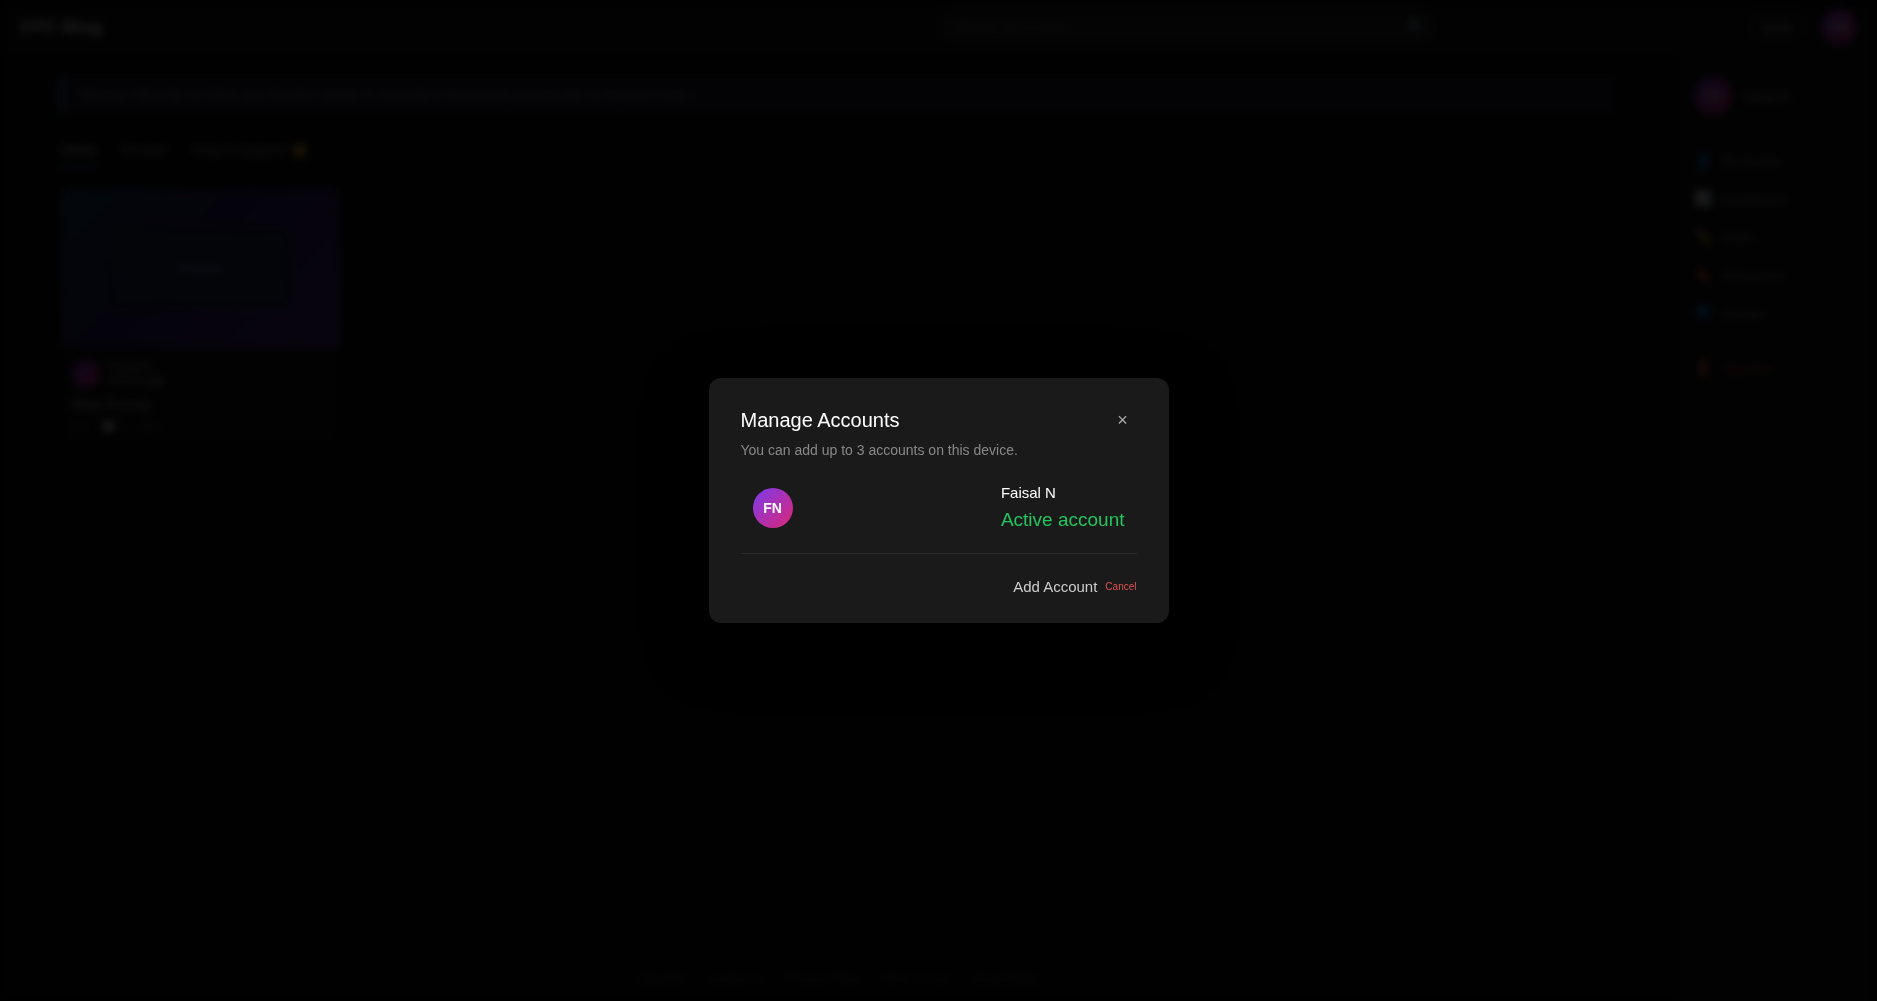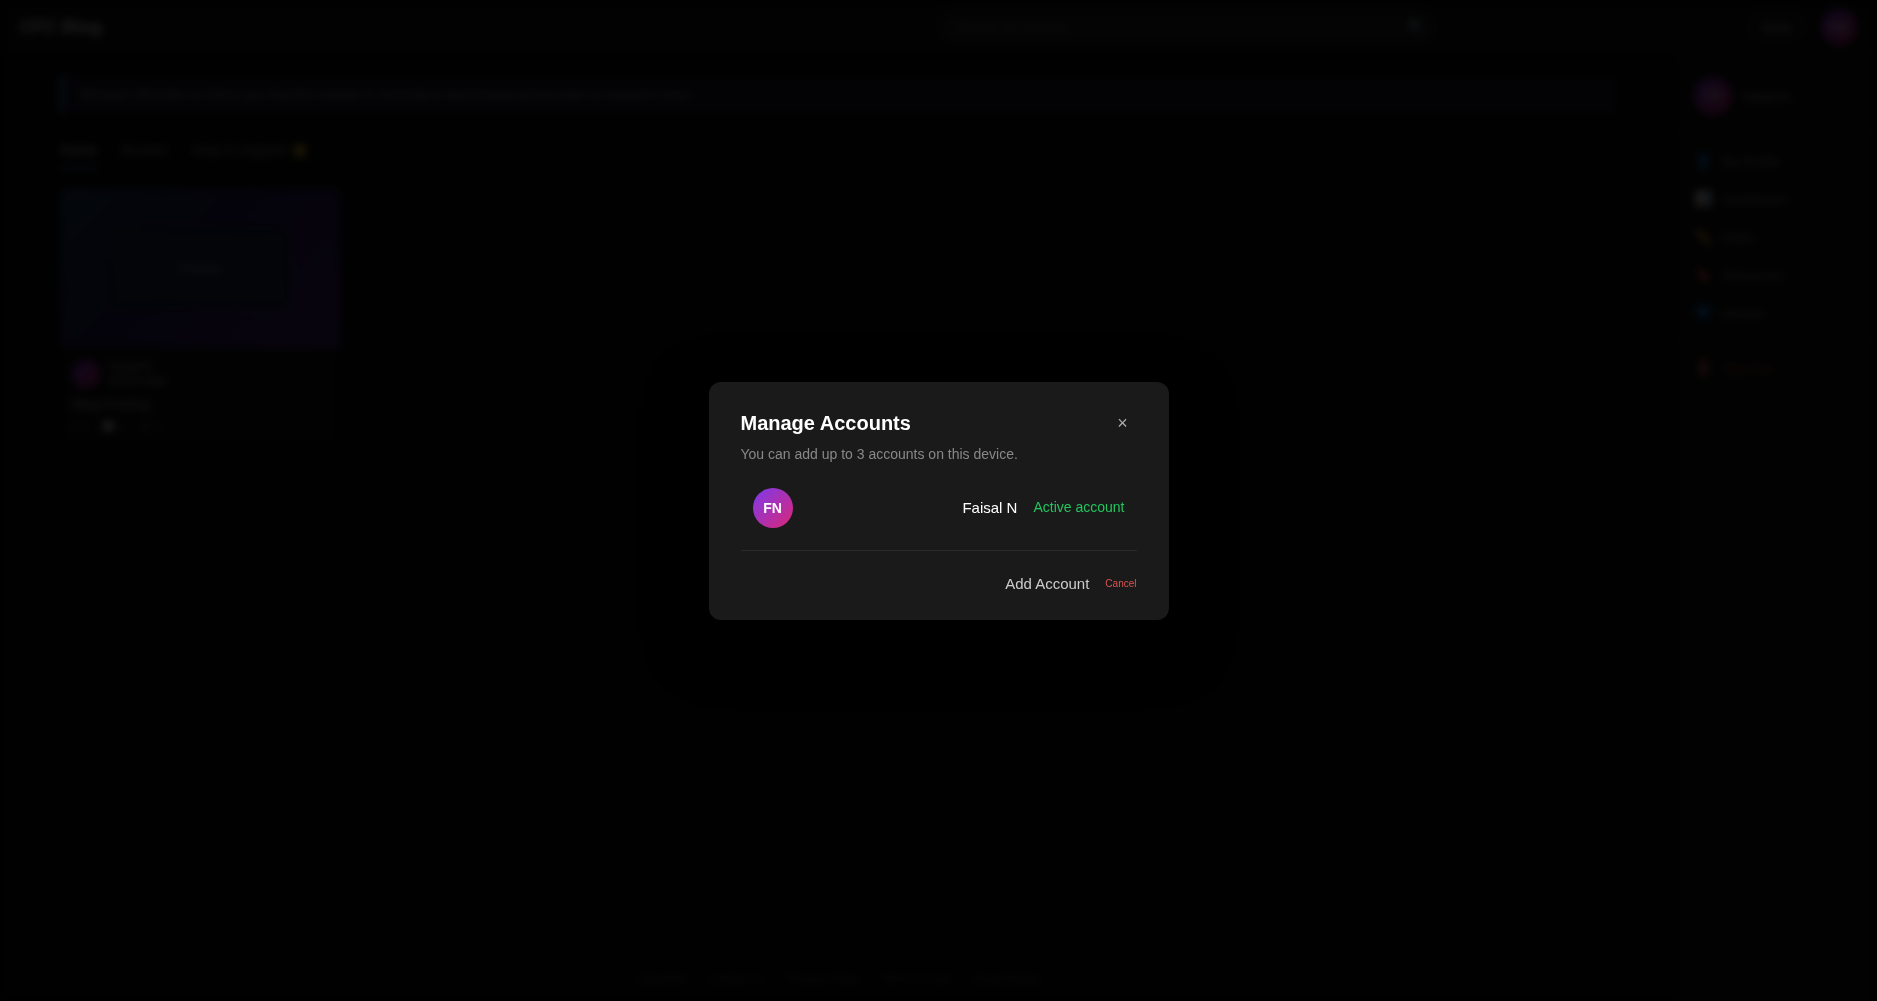--- a/index.html
+++ b/index.html
@@ -313,21 +313,21 @@
     .modal-header {
       display: flex;
       align-items: center;
       justify-content: space-between;
       margin-bottom: 8px;
     }
 
     .modal-title {
       color: #fff;
       font-size: 20px;
-      font-weight: 700;
+      font-weight: 400;
     }
 
     .modal-close {
       width: 28px;
       height: 28px;
       display: flex;
       align-items: center;
       justify-content: center;
       cursor: pointer;
       color: #aaa;
@@ -363,33 +363,33 @@
       align-items: center;
       justify-content: center;
       color: #fff;
       font-size: 14px;
       font-weight: 600;
       flex-shrink: 0;
     }
 
     .account-info {
       display: flex;
-      flex-direction: row;
-      gap: 16px;
+      flex-direction: column;
+      gap: 8px;
     }
 
     .account-name {
       color: #fff;
       font-size: 15px;
       font-weight: 500;
     }
 
     .account-status {
       color: #22c55e;
-      font-size: 14px;
+      font-size: 19px;
     }
 
     .switch-item {
       display: flex;
       align-items: center;
       gap: 14px;
       padding: 14px 12px;
       border-radius: 8px;
       cursor: pointer;
       margin-bottom: 4px;
@@ -415,21 +415,21 @@
     .modal-divider {
       height: 1px;
       background: #2a2a2a;
       margin: 8px 0;
     }
 
     .modal-footer {
       display: flex;
       justify-content: flex-end;
       align-items: center;
-      gap: 16px;
+      gap: 8px;
       margin-top: 20px;
       padding-top: 4px;
     }
 
     .btn-add-account {
       color: #ccc;
       font-size: 15px;
       background: none;
       border: none;
       cursor: pointer;

